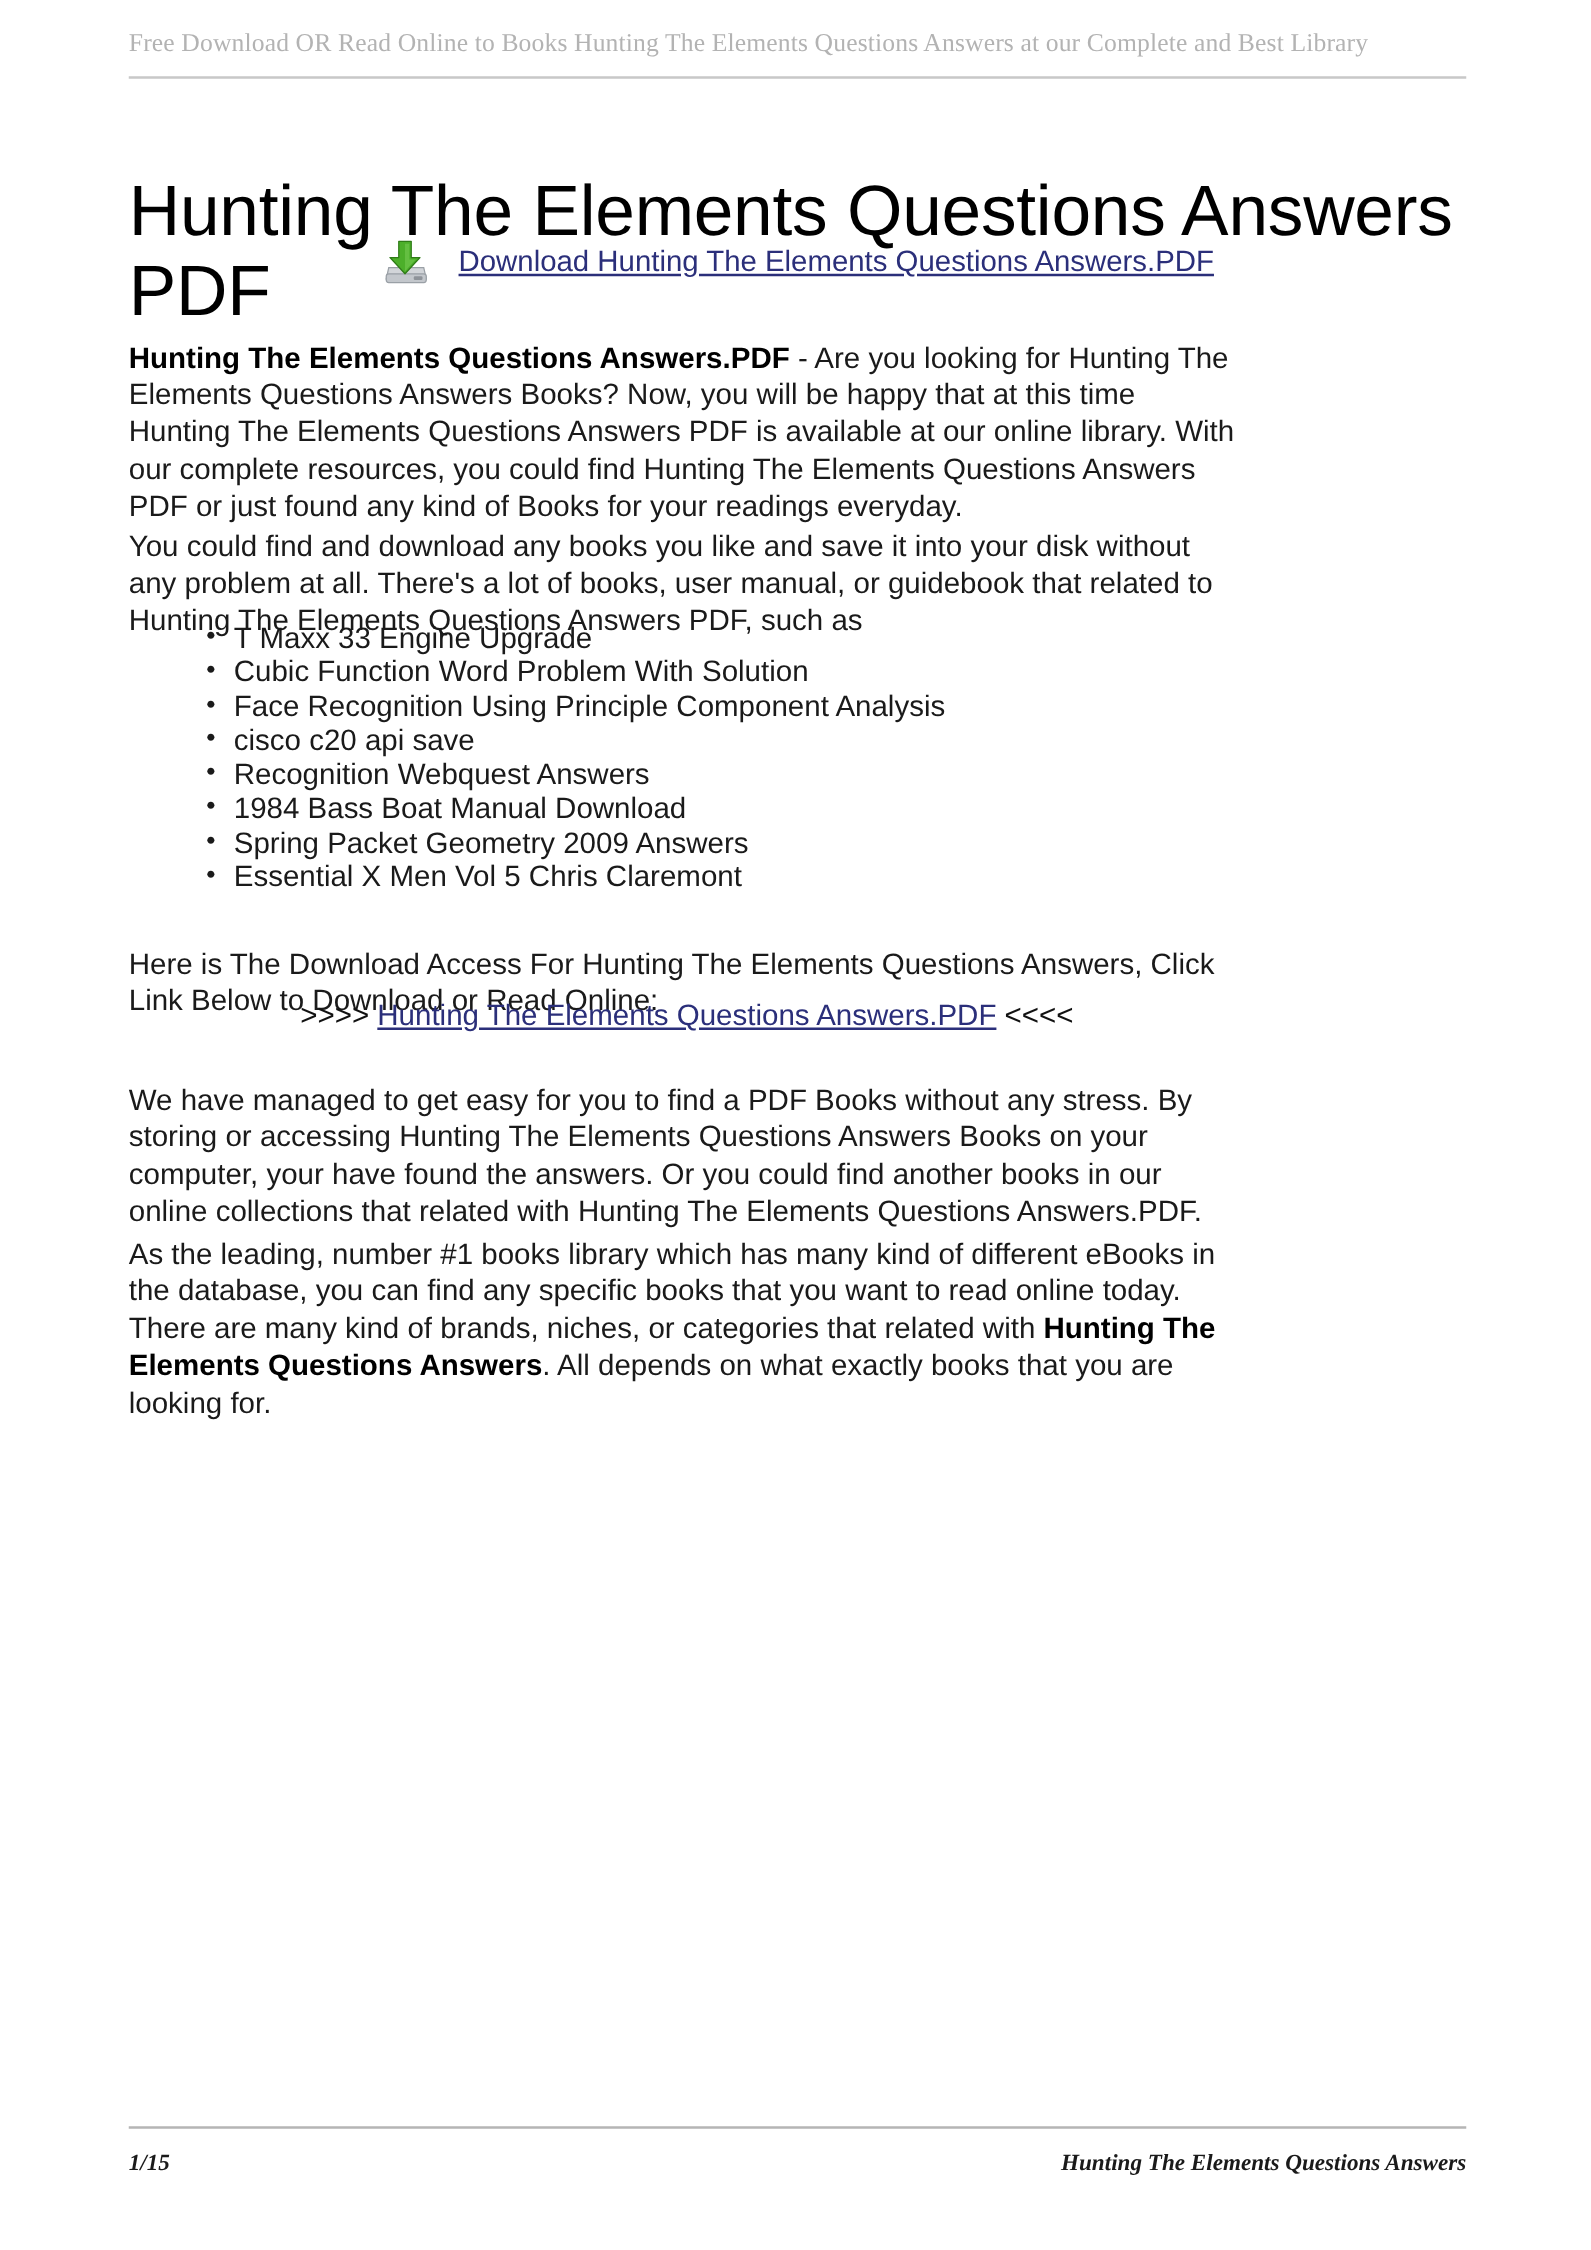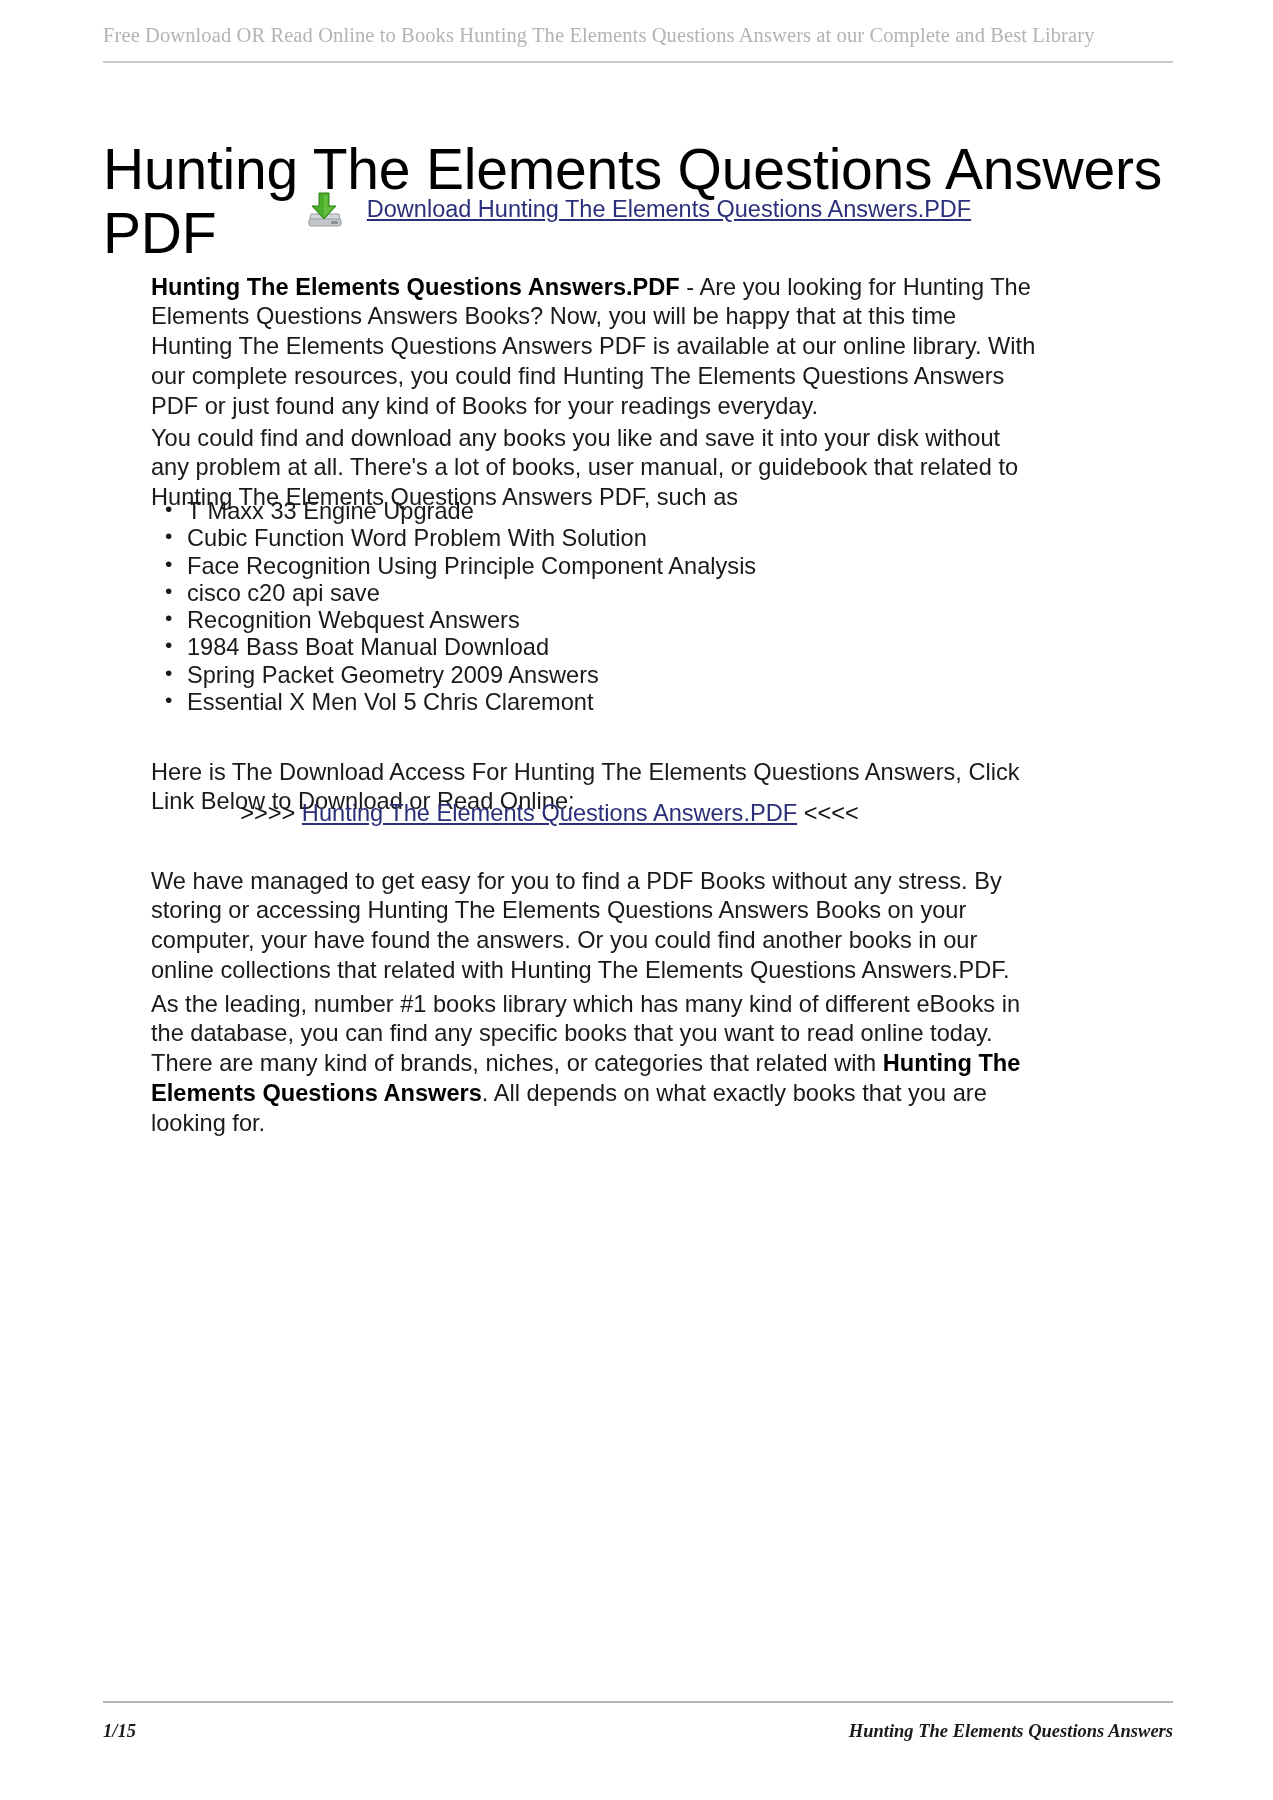--- a/index.html
+++ b/index.html
@@ -88,21 +88,20 @@
 
   
   .para {
     position: absolute;
     left: 103px;
     width: 893px;
     font-size: 23.6px;
     line-height: 1.265;
     color: #1a1a1a;
     text-align: left;
-    margin-left: 48px;
   }
   .para b { font-weight: 700; color: #000; }
 
   #para-intro { top: 249px; }
   #para-find  { top: 400px; }
   #para-here  { top: 734px; }
   #para-managed { top: 843px; }
   #para-leading { top: 966px; }
 
   

